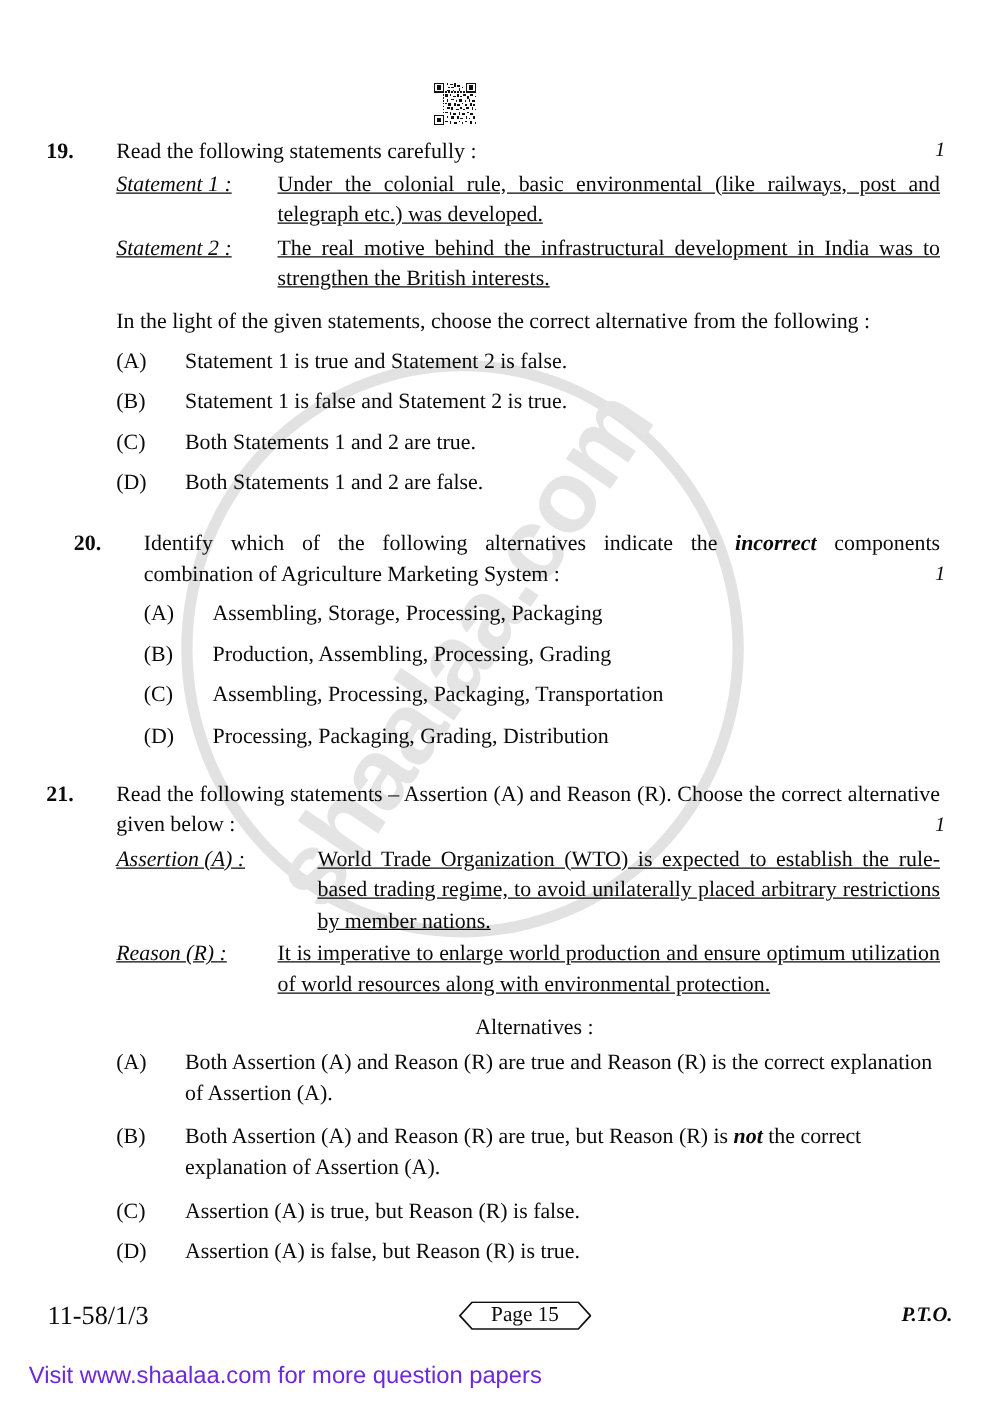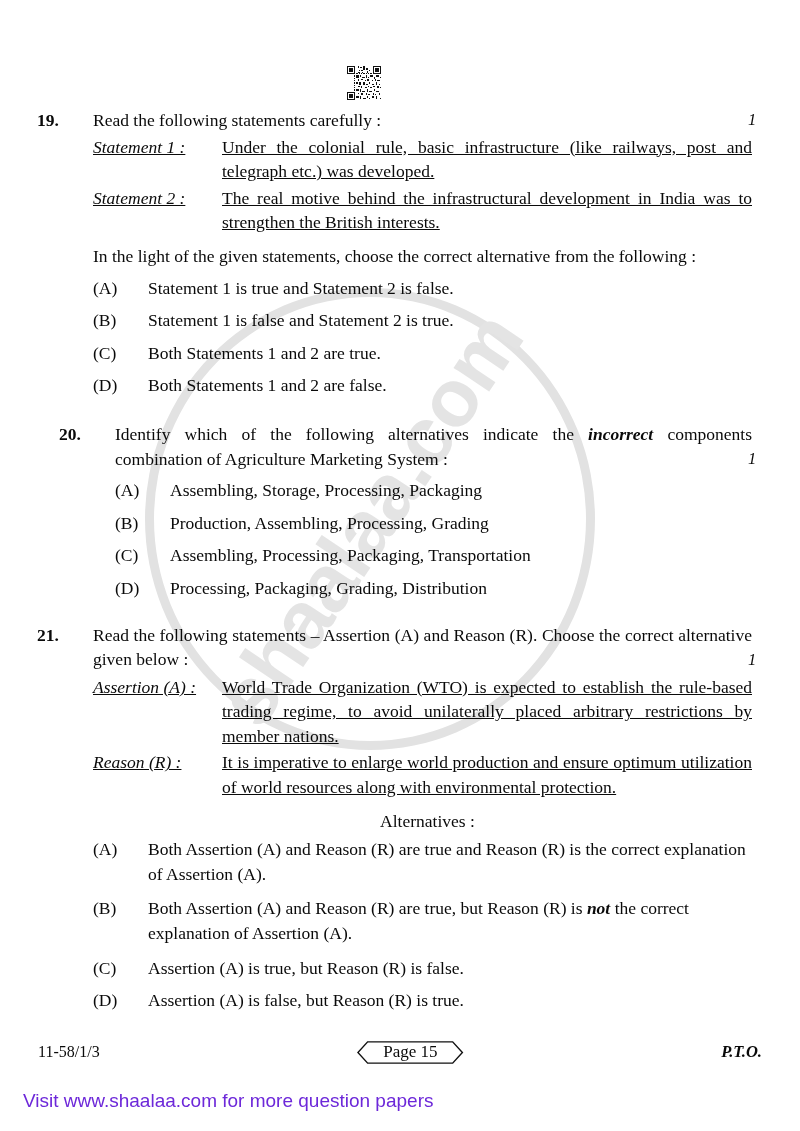--- a/index.html
+++ b/index.html
@@ -161,21 +161,21 @@
     position: absolute;
     left: 0;
     top: 1037px;
     width: 800px;
     height: 30px;
     display: flex;
     align-items: center;
     padding: 0 38px;
   }
   #footer .code {
-    font-size: 16px;
+    font-size: 21px;
     flex: 0 0 auto;
   }
   #footer .mid {
     flex: 1 1 auto;
     display: flex;
     justify-content: center;
   }
   #footer .pto {
     flex: 0 0 auto;
     font-style: italic;
@@ -326,21 +326,21 @@
   <div id="content">
 
     <div class="question" style="margin-bottom:24px;">
       <div class="q-num">19.</div>
       <div class="marks" style="top:0;">1</div>
       <div class="q-body">
         <p class="stem nojust">Read the following statements carefully :</p>
 
         <div class="srow">
           <div class="slabel">Statement 1 :</div>
-          <div class="stext">Under the colonial rule, basic infrastructure (like railways, post and telegraph etc.) was developed.</div>
+          <div class="stext">Under the colonial rule, basic environmental (like railways, post and telegraph etc.) was developed.</div>
         </div>
 
         <div class="srow">
           <div class="slabel">Statement 2 :</div>
           <div class="stext">The real motive behind the infrastructural development in India was to strengthen the British interests.</div>
         </div>
 
         <p class="stem" style="margin-top:9px;">In the light of the given statements, choose the correct alternative from the following :</p>
 
         <div class="options">
@@ -390,21 +390,21 @@
         </div>
       </div>
     </div>
 
     <div class="question">
       <div class="q-num">21.</div>
       <div class="marks" style="top:25px;">1</div>
       <div class="q-body">
         <p class="stem">Read the following statements – Assertion (A) and Reason (R). Choose the correct alternative given below :</p>
 
-        <div class="srow" style="margin-top:3px;">
+        <div class="srow" style="margin-top:3px;gap:32px;">
           <div class="slabel">Assertion (A) :</div>
           <div class="stext">World Trade Organization (WTO) is expected to establish the rule-based trading regime, to avoid unilaterally placed arbitrary restrictions by member nations.</div>
         </div>
 
         <div class="srow">
           <div class="slabel">Reason (R) :</div>
           <div class="stext">It is imperative to enlarge world production and ensure optimum utilization of world resources along with environmental protection.</div>
         </div>
 
         <p class="alts-label">Alternatives :</p>

